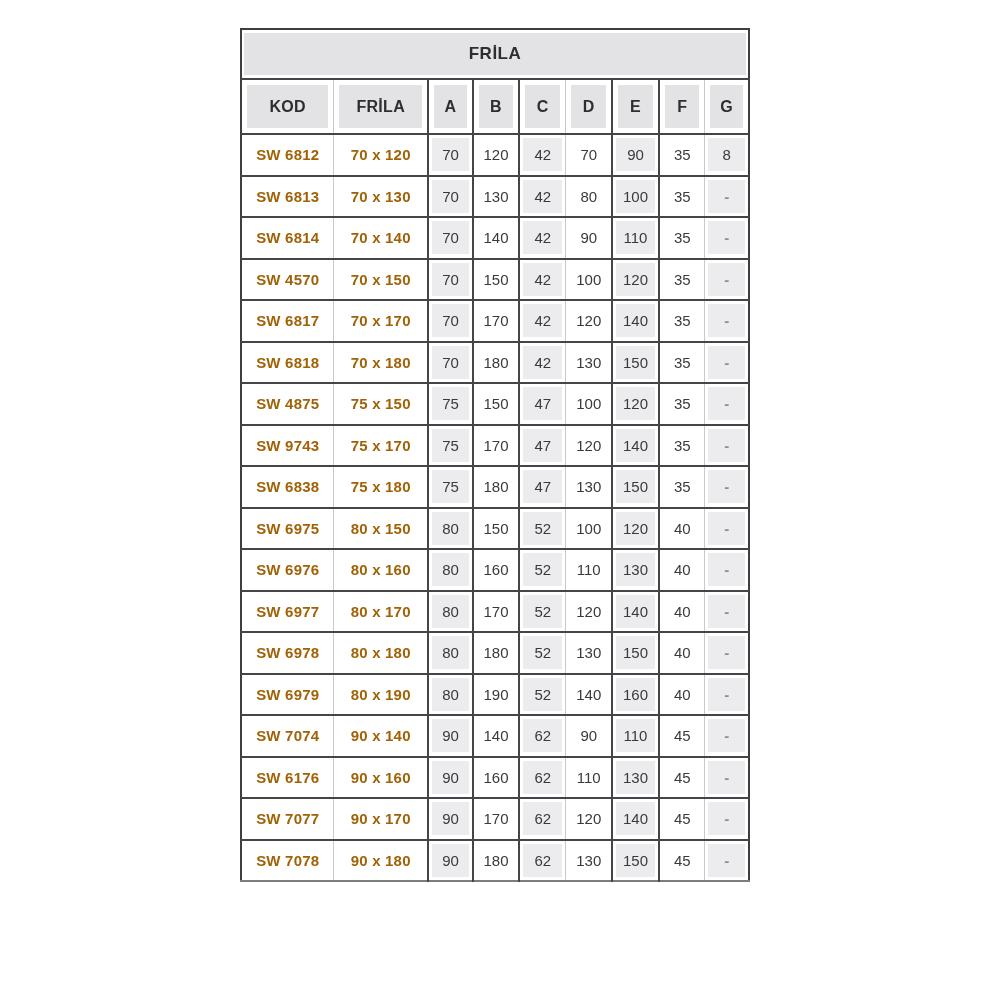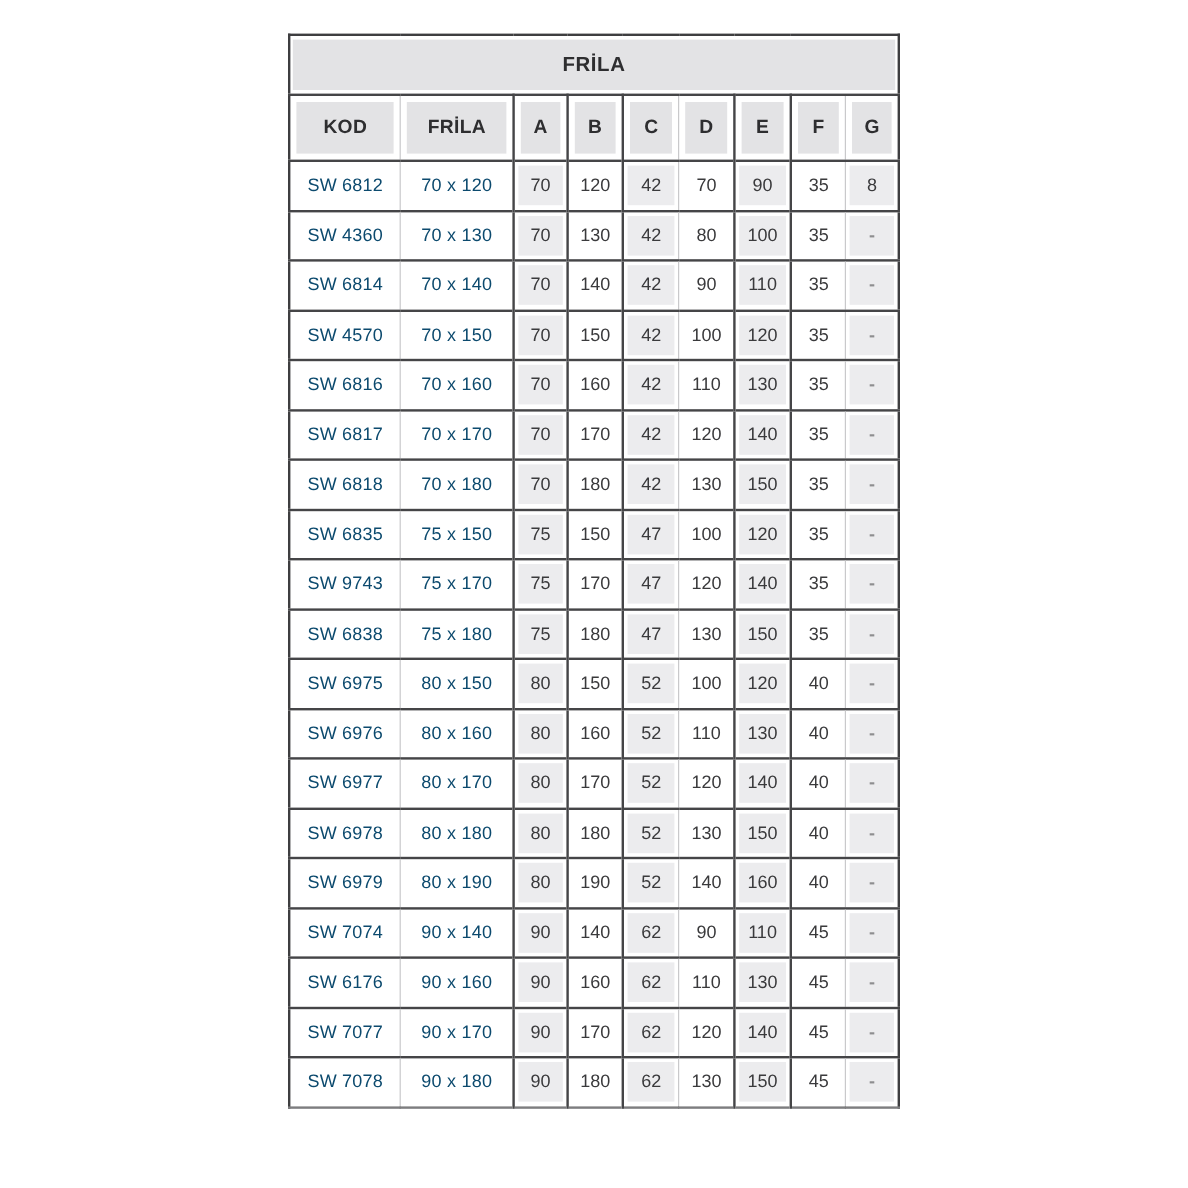--- a/index.html
+++ b/index.html
@@ -53,22 +53,22 @@
     display: flex;
     align-items: center;
     justify-content: center;
     font-size: 15px;
     color: #3a3a3c;
     line-height: 1;
   }
   .shade { background: #ececee; }
 
   .t-bold {
-    font-weight: 400;
-    color: #0c4a6e;
+    font-weight: 700;
+    color: #a16207;
     letter-spacing: 0.2px;
   }
   .num { font-weight: 400; }
   .dim { color: #8e8e90; font-weight: 700; }
 
   
   tr.title-row th { height: 48px; }
   .tbox {
     margin: 2px;
     height: 42px;
@@ -177,21 +177,21 @@
       <td class="br-light">
             <div class="box num">35</div>
           </td>
       <td>
             <div class="box num shade">8</div>
           </td>
     </tr>
 
     <tr class="data-row">
       <td class="br-light">
-            <div class="box t-bold">SW 4360</div>
+            <div class="box t-bold">SW 6813</div>
           </td>
       <td class="br-dark">
             <div class="box t-bold">70 x 130</div>
           </td>
       <td class="br-dark">
             <div class="box num shade">70</div>
           </td>
       <td class="br-dark">
             <div class="box num">130</div>
           </td>
@@ -265,113 +265,84 @@
             <div class="box num shade">120</div>
           </td>
       <td class="br-light">
             <div class="box num">35</div>
           </td>
       <td>
             <div class="box num shade dim">-</div>
           </td>
     </tr>
 
-    <tr class="data-row">
-      <td class="br-light">
-            <div class="box t-bold">SW 6816</div>
-          </td>
-      <td class="br-dark">
-            <div class="box t-bold">70 x 160</div>
+
+    <tr class="data-row">
+      <td class="br-light">
+            <div class="box t-bold">SW 6817</div>
+          </td>
+      <td class="br-dark">
+            <div class="box t-bold">70 x 170</div>
           </td>
       <td class="br-dark">
             <div class="box num shade">70</div>
           </td>
       <td class="br-dark">
-            <div class="box num">160</div>
+            <div class="box num">170</div>
           </td>
       <td class="br-light">
             <div class="box num shade">42</div>
           </td>
       <td class="br-dark">
-            <div class="box num">110</div>
-          </td>
-      <td class="br-dark">
-            <div class="box num shade">130</div>
-          </td>
-      <td class="br-light">
-            <div class="box num">35</div>
-          </td>
-      <td>
-            <div class="box num shade dim">-</div>
-          </td>
-    </tr>
-
-    <tr class="data-row">
-      <td class="br-light">
-            <div class="box t-bold">SW 6817</div>
-          </td>
-      <td class="br-dark">
-            <div class="box t-bold">70 x 170</div>
+            <div class="box num">120</div>
+          </td>
+      <td class="br-dark">
+            <div class="box num shade">140</div>
+          </td>
+      <td class="br-light">
+            <div class="box num">35</div>
+          </td>
+      <td>
+            <div class="box num shade dim">-</div>
+          </td>
+    </tr>
+
+    <tr class="data-row">
+      <td class="br-light">
+            <div class="box t-bold">SW 6818</div>
+          </td>
+      <td class="br-dark">
+            <div class="box t-bold">70 x 180</div>
           </td>
       <td class="br-dark">
             <div class="box num shade">70</div>
           </td>
       <td class="br-dark">
-            <div class="box num">170</div>
+            <div class="box num">180</div>
           </td>
       <td class="br-light">
             <div class="box num shade">42</div>
           </td>
       <td class="br-dark">
-            <div class="box num">120</div>
-          </td>
-      <td class="br-dark">
-            <div class="box num shade">140</div>
-          </td>
-      <td class="br-light">
-            <div class="box num">35</div>
-          </td>
-      <td>
-            <div class="box num shade dim">-</div>
-          </td>
-    </tr>
-
-    <tr class="data-row">
-      <td class="br-light">
-            <div class="box t-bold">SW 6818</div>
-          </td>
-      <td class="br-dark">
-            <div class="box t-bold">70 x 180</div>
-          </td>
-      <td class="br-dark">
-            <div class="box num shade">70</div>
-          </td>
-      <td class="br-dark">
-            <div class="box num">180</div>
-          </td>
-      <td class="br-light">
-            <div class="box num shade">42</div>
-          </td>
-      <td class="br-dark">
             <div class="box num">130</div>
           </td>
       <td class="br-dark">
             <div class="box num shade">150</div>
           </td>
       <td class="br-light">
             <div class="box num">35</div>
           </td>
       <td>
             <div class="box num shade dim">-</div>
           </td>
     </tr>
 
     <tr class="data-row">
       <td class="br-light">
-            <div class="box t-bold">SW 6835</div>
+            <div class="box t-bold">SW 4875</div>
           </td>
       <td class="br-dark">
             <div class="box t-bold">75 x 150</div>
           </td>
       <td class="br-dark">
             <div class="box num shade">75</div>
           </td>
       <td class="br-dark">
             <div class="box num">150</div>
           </td>

